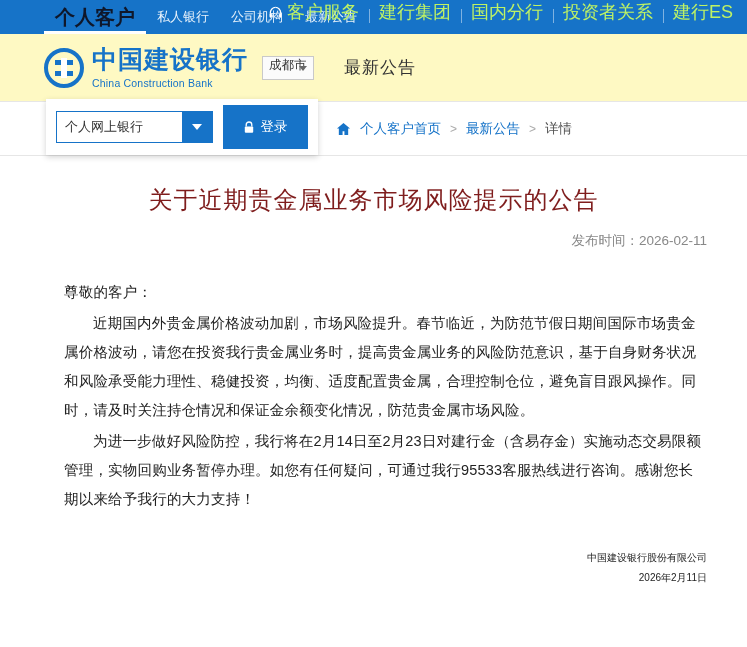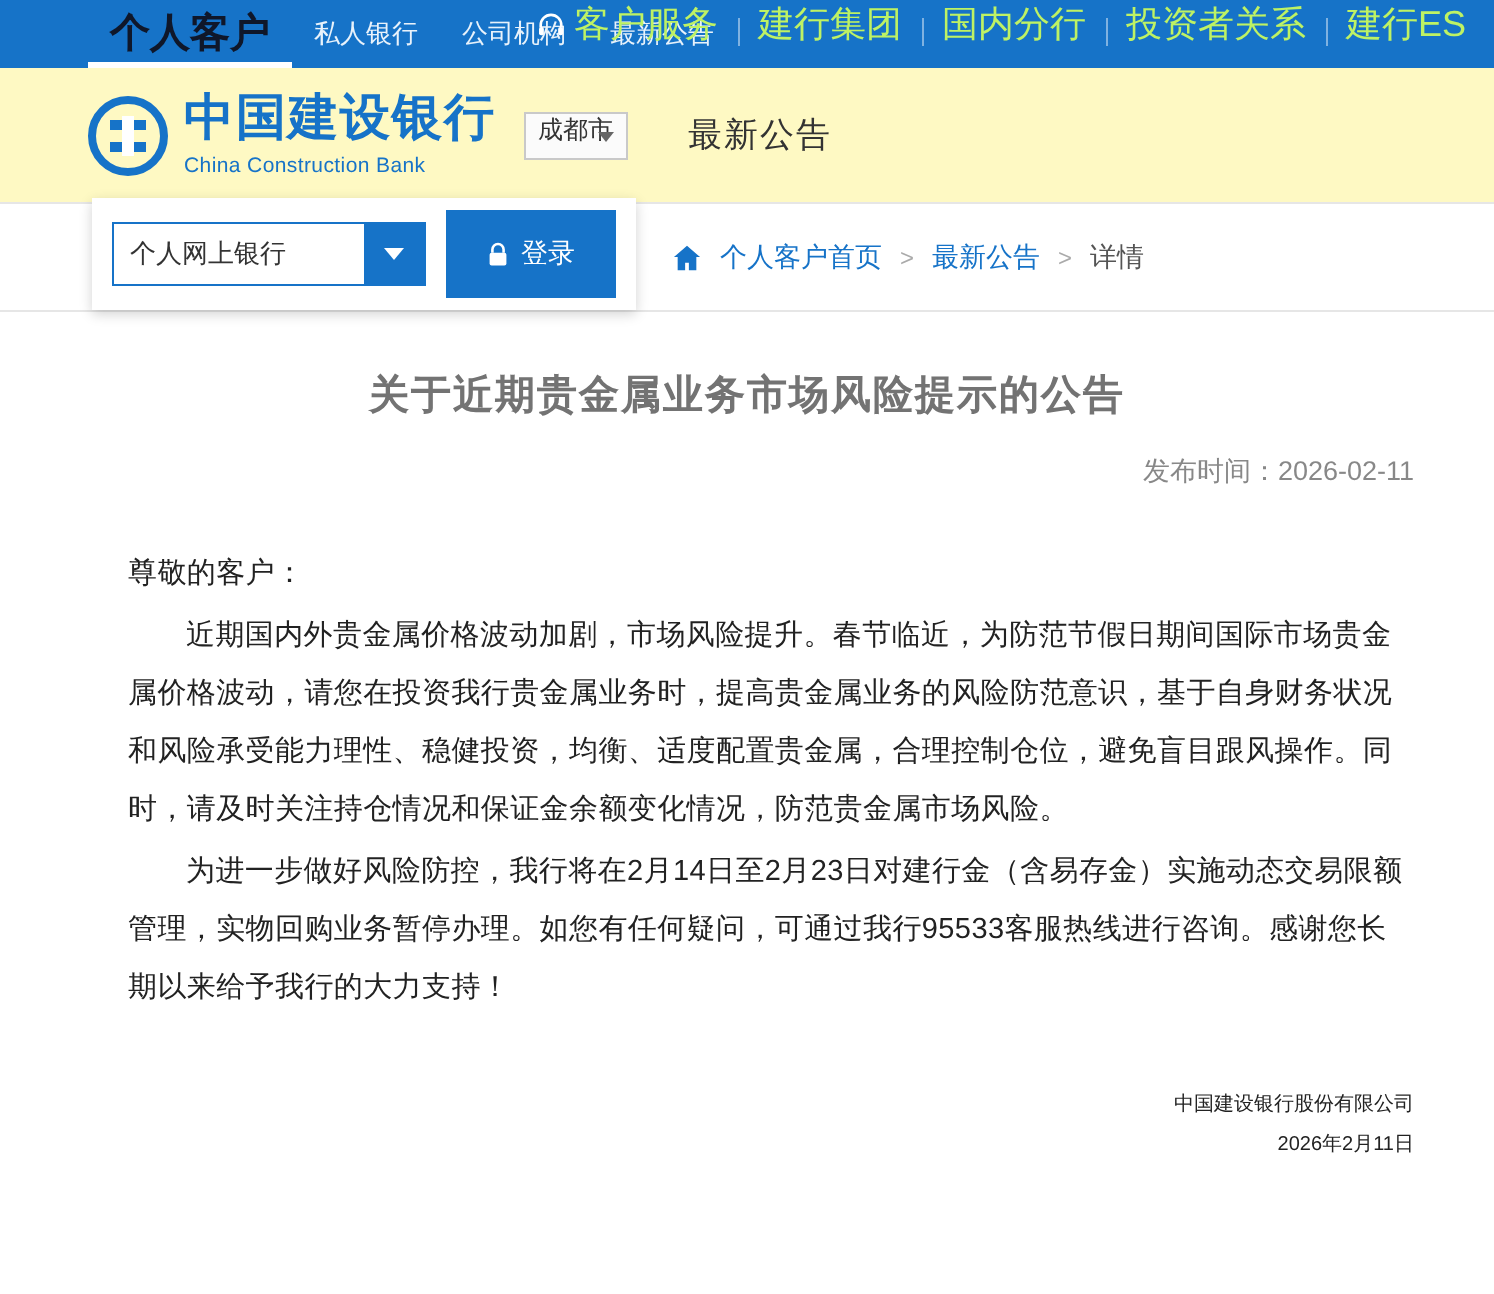--- a/index.html
+++ b/index.html
@@ -208,23 +208,23 @@
   .breadcrumb a { color: #1673c8; text-decoration: none; }
   .breadcrumb .sep { color: #aaa; font-size: 12px; }
   .breadcrumb .cur { color: #555; }
 
   
   .article {
     padding: 28px 40px 0 40px;
   }
   .art-title {
     text-align: center;
-    font-size: 20px;
-    color: #737373;
-    font-weight: bold;
+    font-size: 24px;
+    color: #7f1d1d;
+    font-weight: normal;
     letter-spacing: 1px;
     margin: 0 0 16px 0;
   }
   .art-date {
     text-align: right;
     font-size: 13.5px;
     color: #888888;
     margin-bottom: 28px;
   }
   .art-body {

